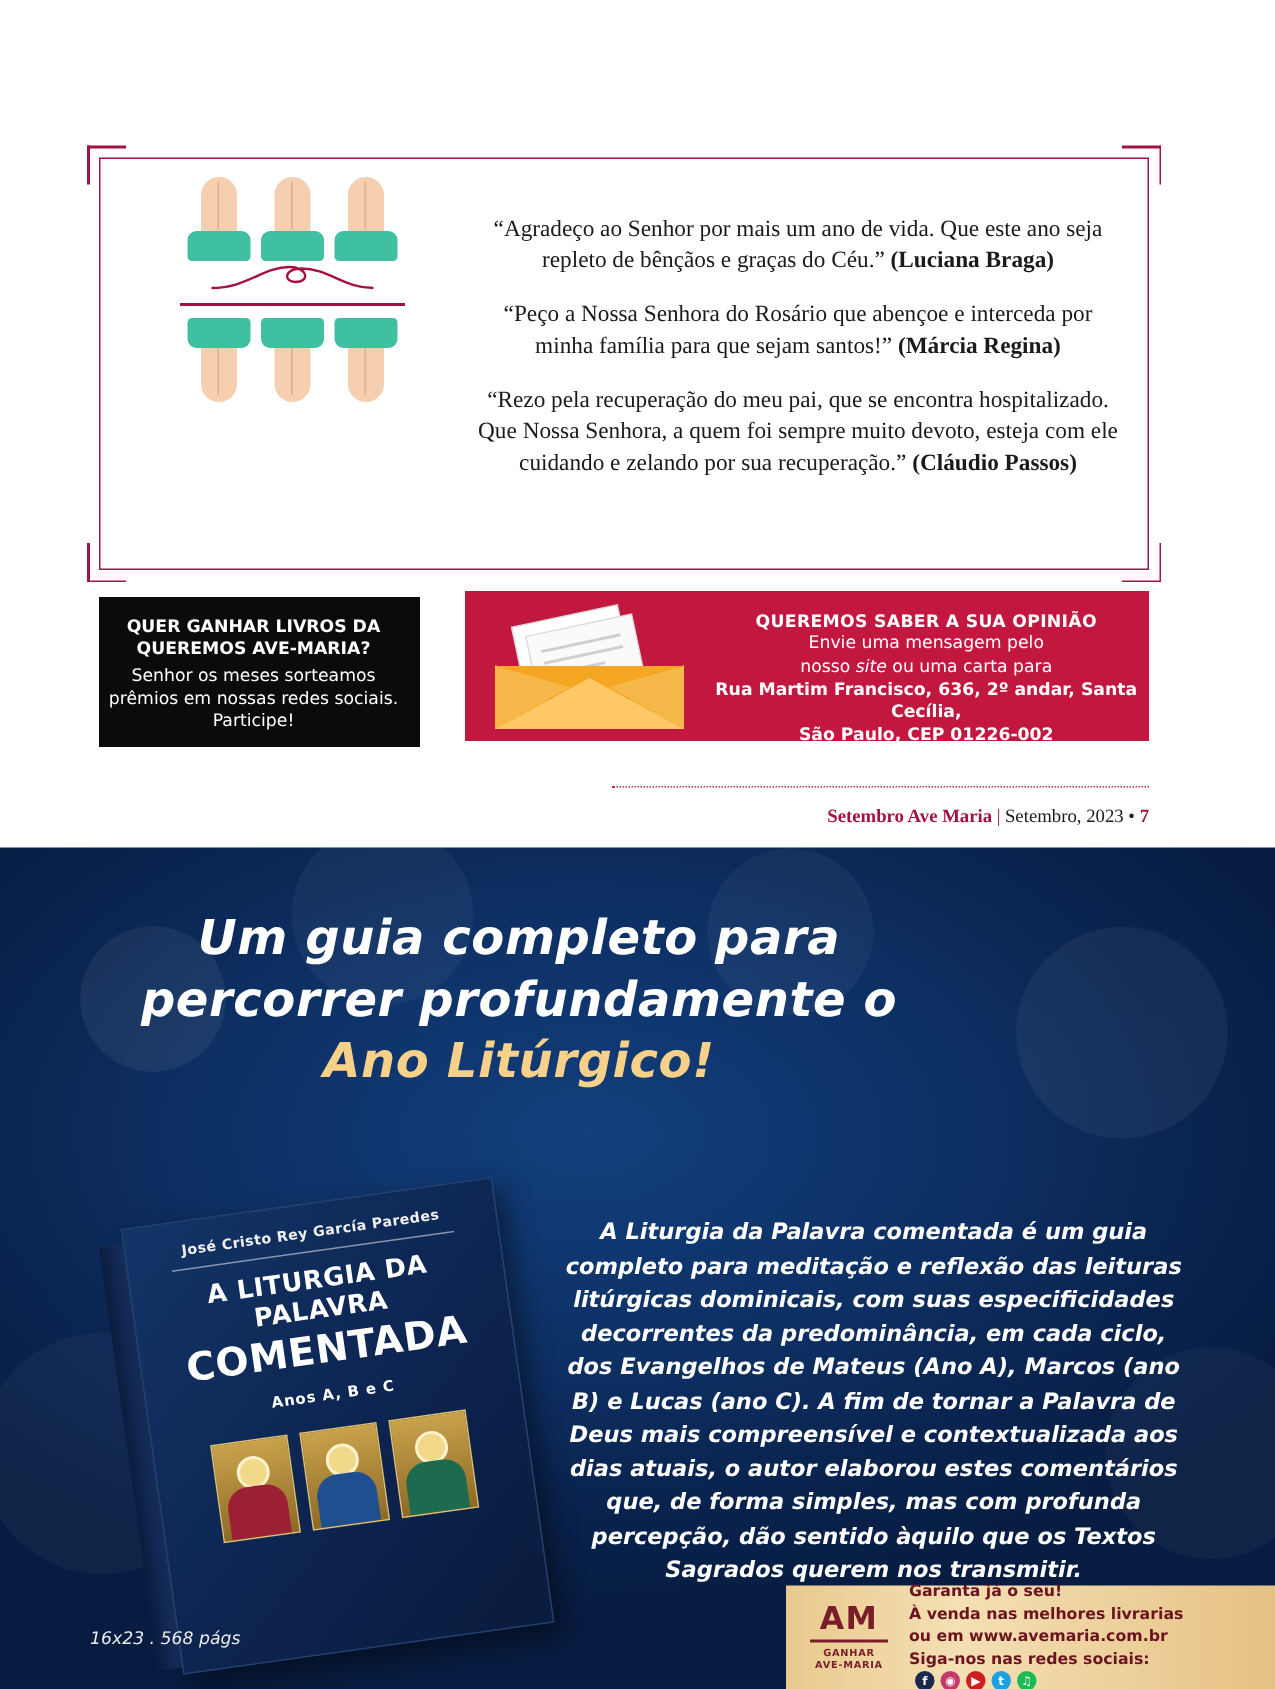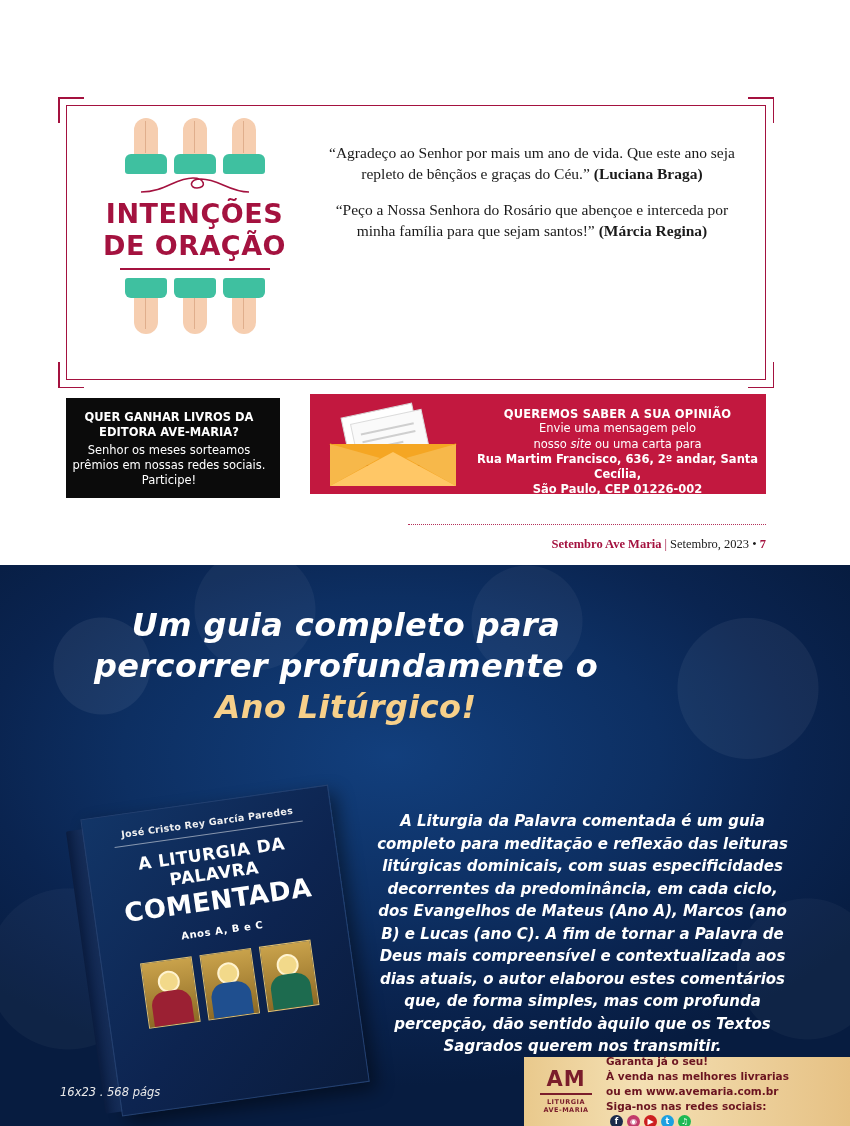--- a/index.html
+++ b/index.html
@@ -351,24 +351,20 @@
             <span class="sleeve"></span>
           </span>
       </div>
 
       <div id="emblem-swirl">
         <svg width="120" height="22" viewBox="0 0 120 22">
           <path d="M6 18 C 30 18, 40 4, 58 4 C 70 4, 72 14, 62 14 C 54 14, 54 5, 66 5 C 84 5, 94 18, 114 18" fill="none" stroke="#a4123f" stroke-width="1.6"></path>
         </svg>
       </div>
 
-      <div id="emblem-title">
-        <div>INTENÇÕES</div>
-        <div>DE ORAÇÃO</div>
-      </div>
       <div id="emblem-underline"></div>
 
       <div class="hands-row bottom">
         <span class="pray-hands flip">
             <span class="skin"></span>
             <span class="sleeve"></span>
           </span>
         <span class="pray-hands flip">
             <span class="skin"></span>
             <span class="sleeve"></span>
@@ -380,26 +376,29 @@
       </div>
     </div>
 
     <div id="intentions-quotes">
       <div class="quote">
         <span>“Agradeço ao Senhor por mais um ano de vida. Que este ano seja repleto de bênçãos e graças do Céu.” </span><b>(Luciana Braga)</b>
       </div>
       <div class="quote">
         <span>“Peço a Nossa Senhora do Rosário que abençoe e interceda por minha família para que sejam santos!” </span><b>(Márcia Regina)</b>
       </div>
+      <div class="quote">
+        <span>“Rezo pela recuperação do meu pai, que se encontra hospitalizado. Que Nossa Senhora, a quem foi sempre muito devoto, esteja com ele cuidando e zelando por sua recuperação.” </span><b>(Cláudio Passos)</b>
+      </div>
     </div>
   </div>
 
   <div id="promo-black">
     <div class="hl">QUER GANHAR LIVROS DA</div>
-    <div class="hl">EDITORA AVE-MARIA?</div>
+    <div class="hl">QUEREMOS AVE-MARIA?</div>
     <div class="sub">Senhor os meses sorteamos prêmios em nossas redes sociais. Participe!</div>
   </div>
 
   <div id="promo-red">
     <div id="envelope">
       <svg width="150" height="88" viewBox="0 0 150 88">
         <g transform="rotate(-12 75 44)">
           <rect x="30" y="6" width="72" height="50" fill="#ffffff" stroke="#d8d8d8"></rect>
           <rect x="38" y="14" width="72" height="50" fill="#fafafa" stroke="#dcdcdc"></rect>
           <line x1="46" y1="26" x2="100" y2="26" stroke="#cfcfcf" stroke-width="2"></line>
@@ -463,21 +462,21 @@
   </div>
 
   <div id="book-caption">16x23 . 568 págs</div>
 
   <div id="ad-body">A Liturgia da Palavra comentada é um guia completo para meditação e reflexão das leituras litúrgicas dominicais, com suas especificidades decorrentes da predominância, em cada ciclo, dos Evangelhos de Mateus (Ano A), Marcos (ano B) e Lucas (ano C). A fim de tornar a Palavra de Deus mais compreensível e contextualizada aos dias atuais, o autor elaborou estes comentários que, de forma simples, mas com profunda percepção, dão sentido àquilo que os Textos Sagrados querem nos transmitir.</div>
 
   <div id="ad-strip">
     <div id="am-logo">
       <div class="mark">AM</div>
       <div class="bar"></div>
-      <div class="ed">LITURGIA</div>
+      <div class="ed">GANHAR</div>
       <div class="nm">AVE-MARIA</div>
     </div>
     <div id="strip-text">
       <div>Garanta já o seu!</div>
       <div>À venda nas melhores livrarias</div>
       <div>ou em www.avemaria.com.br</div>
       <div>
         <span>Siga-nos nas redes sociais:</span>
         <span id="social-row">
           <span class="soc fb">f</span>

